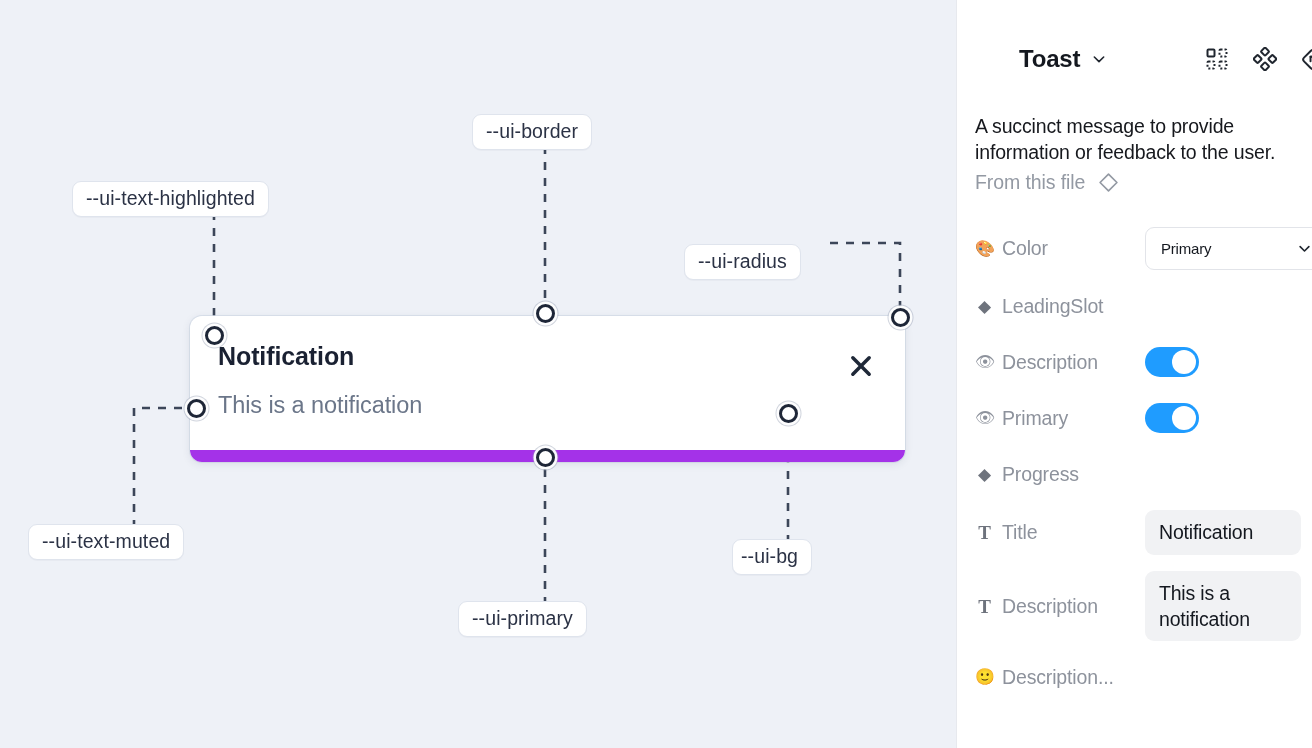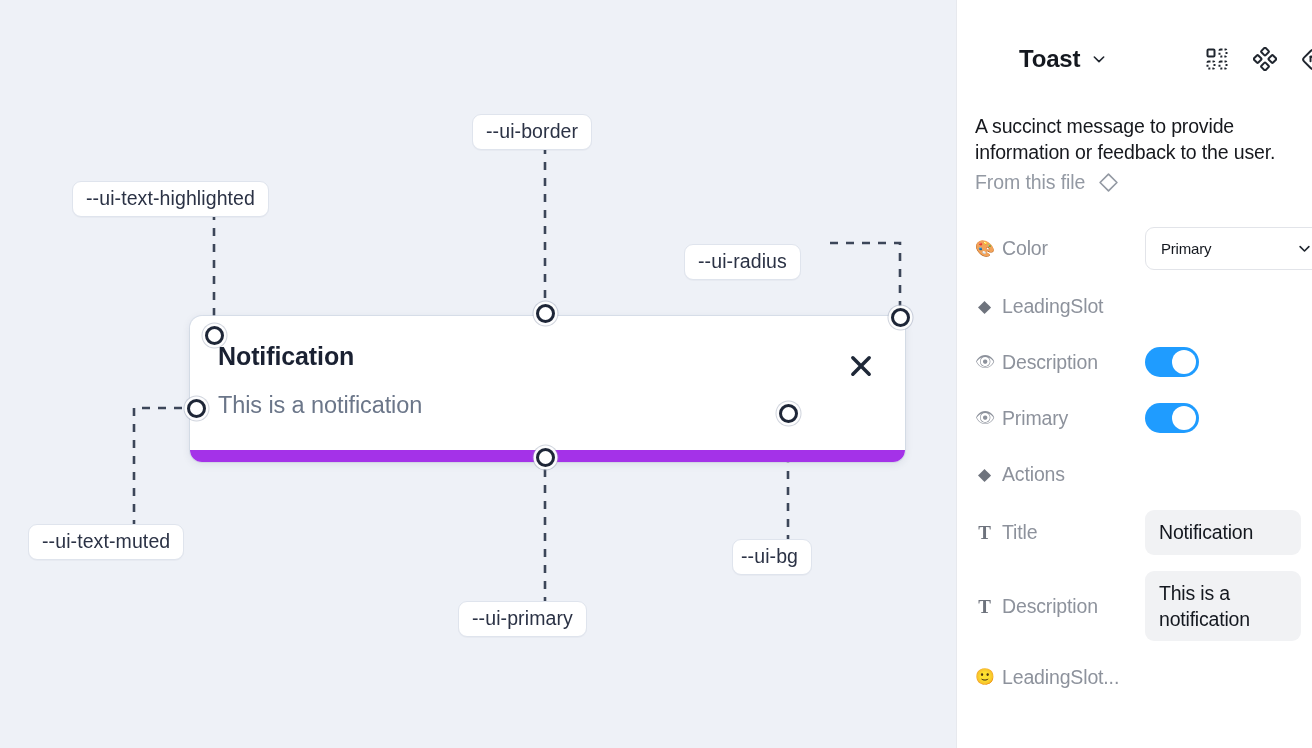--- a/index.html
+++ b/index.html
@@ -328,21 +328,21 @@
           <span>Primary</span>
         </div>
         <div class="prop-control">
           <div class="toggle"></div>
         </div>
       </div>
 
       <div class="prop-row">
         <div class="prop-label">
           <span class="prop-glyph-diamond">◆</span>
-          <span>Actions</span>
+          <span>Progress</span>
         </div>
       </div>
 
       <div class="prop-row">
         <div class="prop-label">
           <span class="prop-glyph-t">T</span>
           <span>Title</span>
         </div>
         <div class="prop-control">
           <div class="text-box">Notification</div>
@@ -355,19 +355,19 @@
           <span>Description</span>
         </div>
         <div class="prop-control">
           <div class="text-box">This is a notification</div>
         </div>
       </div>
 
       <div class="prop-row">
         <div class="prop-label">
           <span class="prop-emoji">🙂</span>
-          <span>LeadingSlot...</span>
+          <span>Description...</span>
         </div>
       </div>
 
     </div>
   </div>
 </div>
 
 </body></html>

